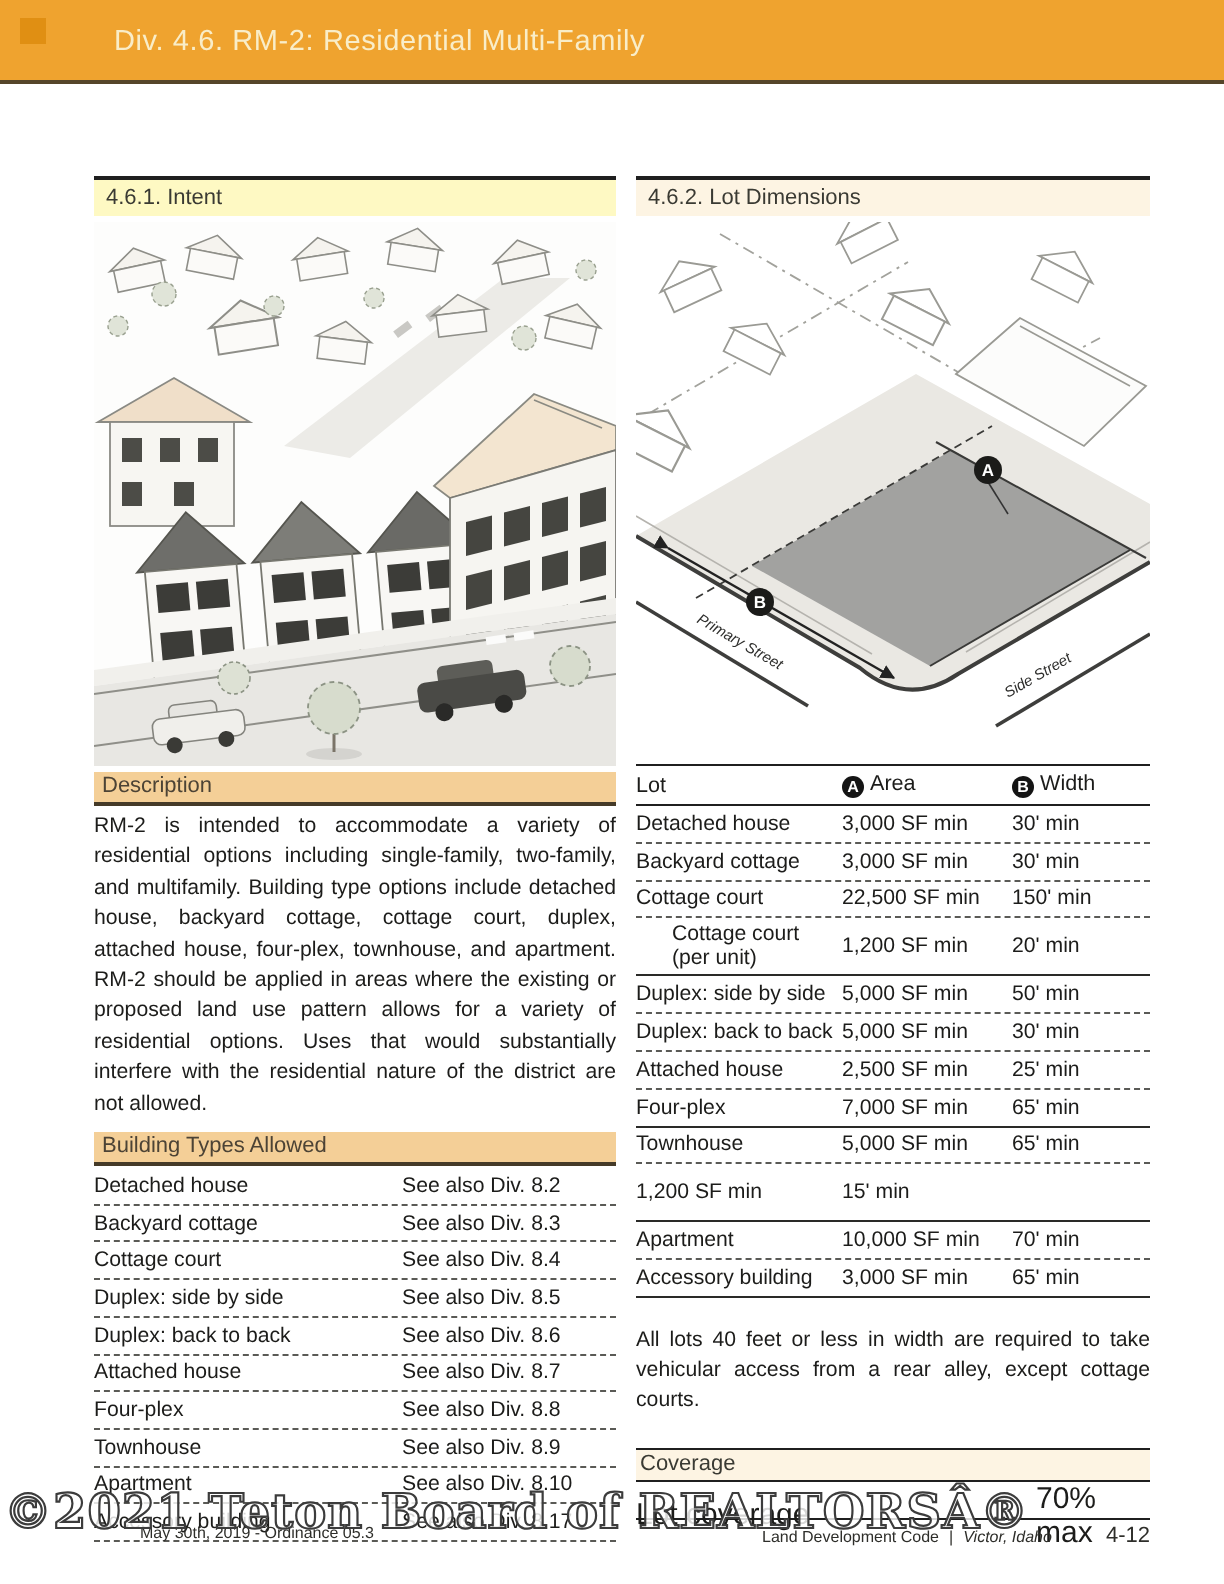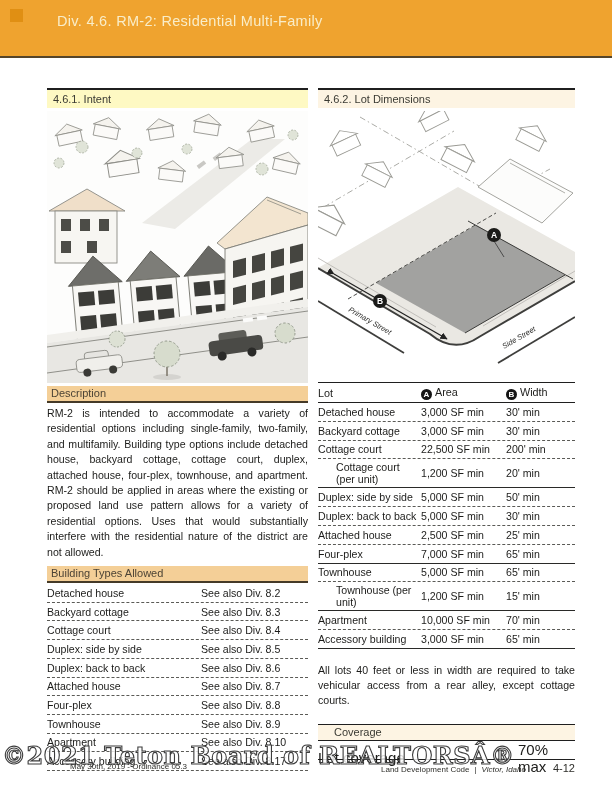--- a/index.html
+++ b/index.html
@@ -1,20 +1,20 @@
 <!DOCTYPE html>
 <html><head>
 <meta charset="utf-8">
 <style>
   html,body{margin:0;padding:0;background:#9a9a9a;}
   .page{position:relative;width:612px;height:792px;background:#ffffff;overflow:hidden;
         font-family:"Liberation Sans",sans-serif;color:#1c1c1a;}
 
   
-  .banner{position:absolute;left:0;top:0;width:612px;height:58px;background:#efa32f;
+  .banner{position:absolute;left:0;top:0;width:612px;height:42px;background:#efa32f;
           border-bottom:2px solid #55452a;box-sizing:border-box;}
   .banner-square{position:absolute;left:10px;top:9px;width:13px;height:13px;background:#e08f13;}
   .banner-title{position:absolute;left:57px;top:13px;font-size:14.5px;letter-spacing:.3px;color:#f9edc8;}
 
   
   .col{position:absolute;top:88px;}
   .col-left{left:47px;width:261px;}
   .col-right{left:318px;width:257px;}
 
   .sec{height:20px;border-top:2px solid #1f1f1f;font-size:11px;line-height:18px;
@@ -37,21 +37,21 @@
             border-top:1.5px solid #1f1f1f;border-bottom:1.5px solid #1f1f1f;font-size:10.8px;margin-top:9px;}
   .lot-row{display:grid;grid-template-columns:103px 85px 1fr;align-items:center;min-height:17.8px;
            border-bottom:1px dashed #5a5a56;font-size:10.6px;}
   .lot-row.tall{min-height:28px;}
   .lot-row.solid{border-bottom:1px solid #2a2a28;}
   .lot-row .indent{padding-left:18px;line-height:12px;}
   .marker{display:inline-block;width:11px;height:11px;border-radius:50%;background:#141414;color:#fff;
           font-size:8px;line-height:11px;text-align:center;font-weight:bold;margin-right:3px;vertical-align:-1px;}
   .note{font-size:10.6px;line-height:15.2px;text-align:justify;padding:3px 0 5px 0;}
   .cov-head{border-top:1.5px solid #1f1f1f;border-bottom:1.5px solid #1f1f1f;background:#fdf4e3;
-            height:17px;line-height:15px;font-size:11px;padding-left:16px;box-sizing:border-box;color:#3a3a33;}
+            height:17px;line-height:15px;font-size:11px;padding-left:2px;box-sizing:border-box;color:#3a3a33;}
   .cov-row{display:grid;grid-template-columns:188px 1fr;align-items:center;height:18px;
            border-bottom:1.5px solid #1f1f1f;font-size:15px;gap:12px;}
 
   .illus{display:block;margin-top:3px;}
 
   
   .watermark{position:absolute;left:2px;top:741px;z-index:6;white-space:nowrap;
              font-family:"DejaVu Serif",serif;font-weight:bold;font-size:24px;letter-spacing:.5px;
              color:rgba(255,255,255,.82);-webkit-text-stroke:1.1px #3c3c3c;}
   .foot{position:absolute;top:762px;font-size:8px;color:#2e2e2a;z-index:4;}
@@ -310,21 +310,21 @@
           <span>30' min</span>
         </div>
       <div class="lot-row">
           <span>Backyard cottage</span>
           <span>3,000 SF min</span>
           <span>30' min</span>
         </div>
       <div class="lot-row">
           <span>Cottage court</span>
           <span>22,500 SF min</span>
-          <span>200' min</span>
+          <span>150' min</span>
         </div>
       <div class="lot-row tall solid">
           <span class="indent">Cottage court (per unit)</span>
           <span>1,200 SF min</span>
           <span>20' min</span>
         </div>
       <div class="lot-row">
           <span>Duplex: side by side</span>
           <span>5,000 SF min</span>
           <span>50' min</span>
@@ -343,21 +343,20 @@
           <span>Four-plex</span>
           <span>7,000 SF min</span>
           <span>65' min</span>
         </div>
       <div class="lot-row">
           <span>Townhouse</span>
           <span>5,000 SF min</span>
           <span>65' min</span>
         </div>
       <div class="lot-row tall solid">
-          <span class="indent">Townhouse (per unit)</span>
           <span>1,200 SF min</span>
           <span>15' min</span>
         </div>
       <div class="lot-row">
           <span>Apartment</span>
           <span>10,000 SF min</span>
           <span>70' min</span>
         </div>
       <div class="lot-row solid">
           <span>Accessory building</span>

